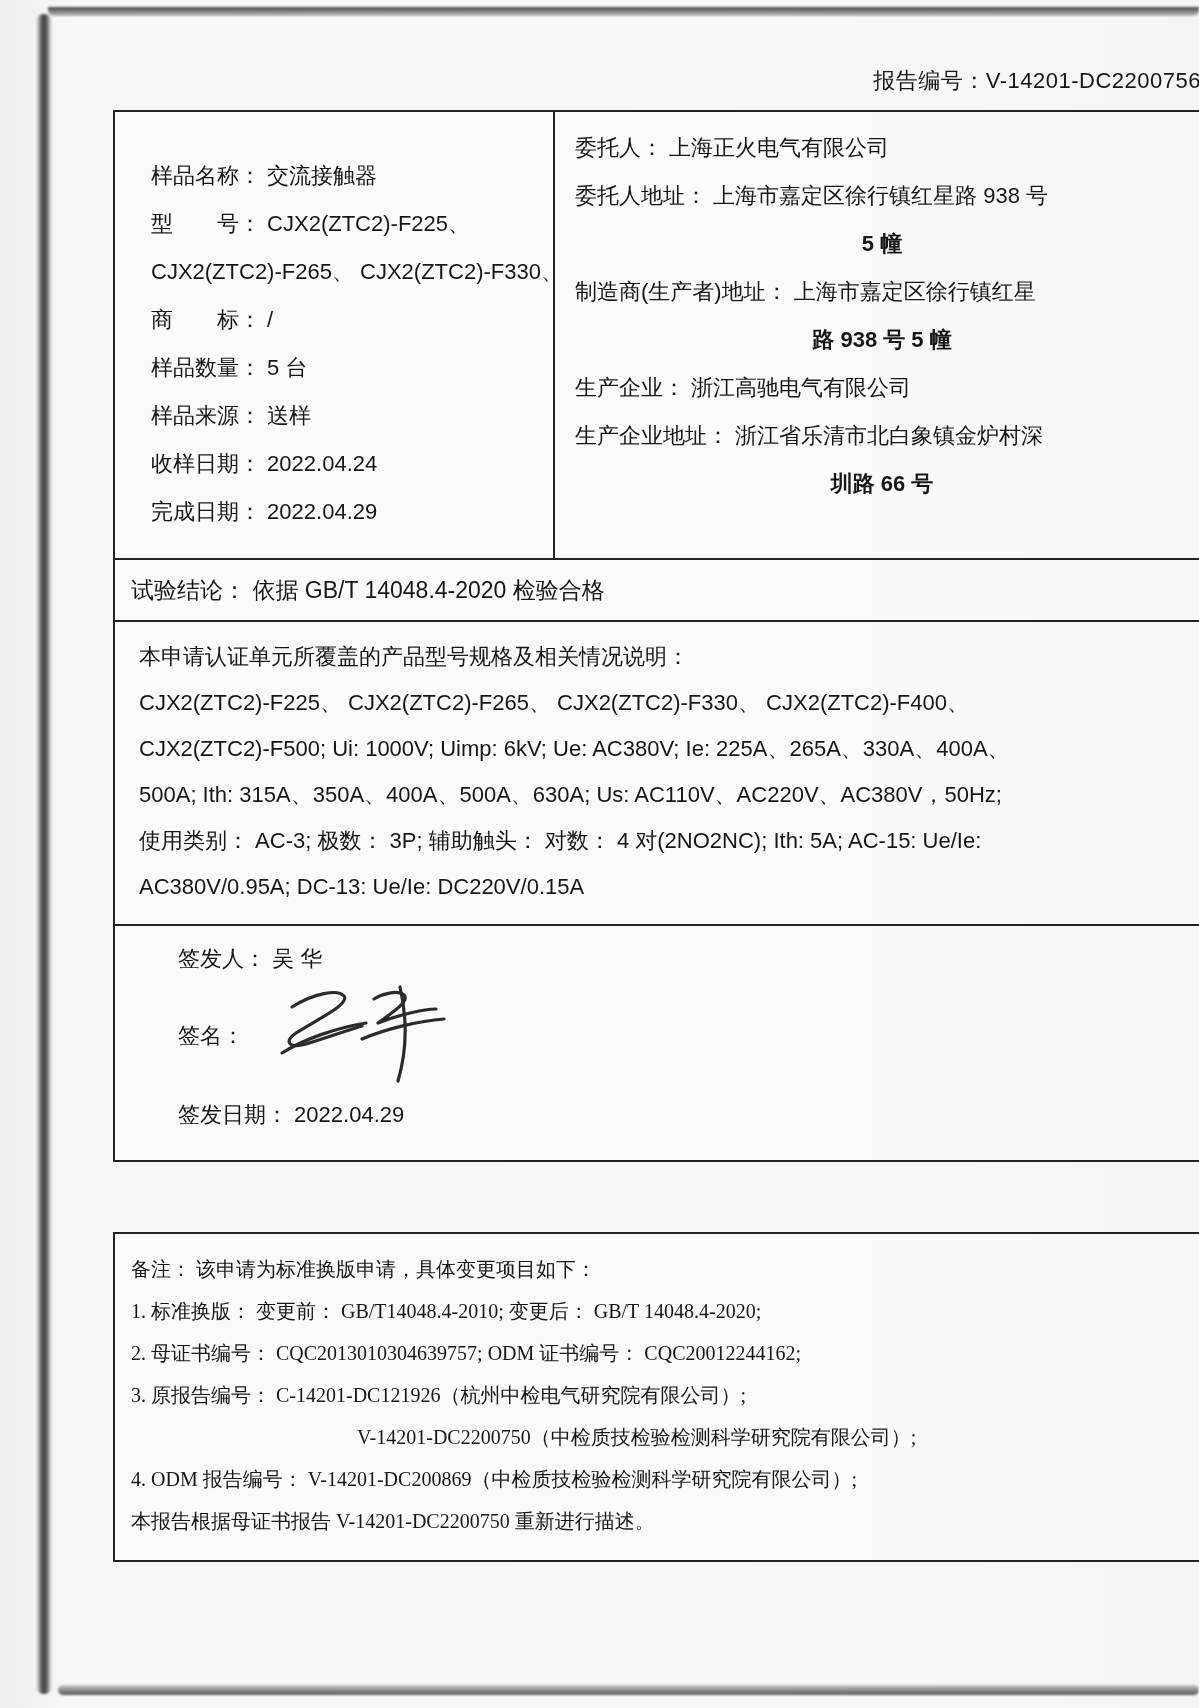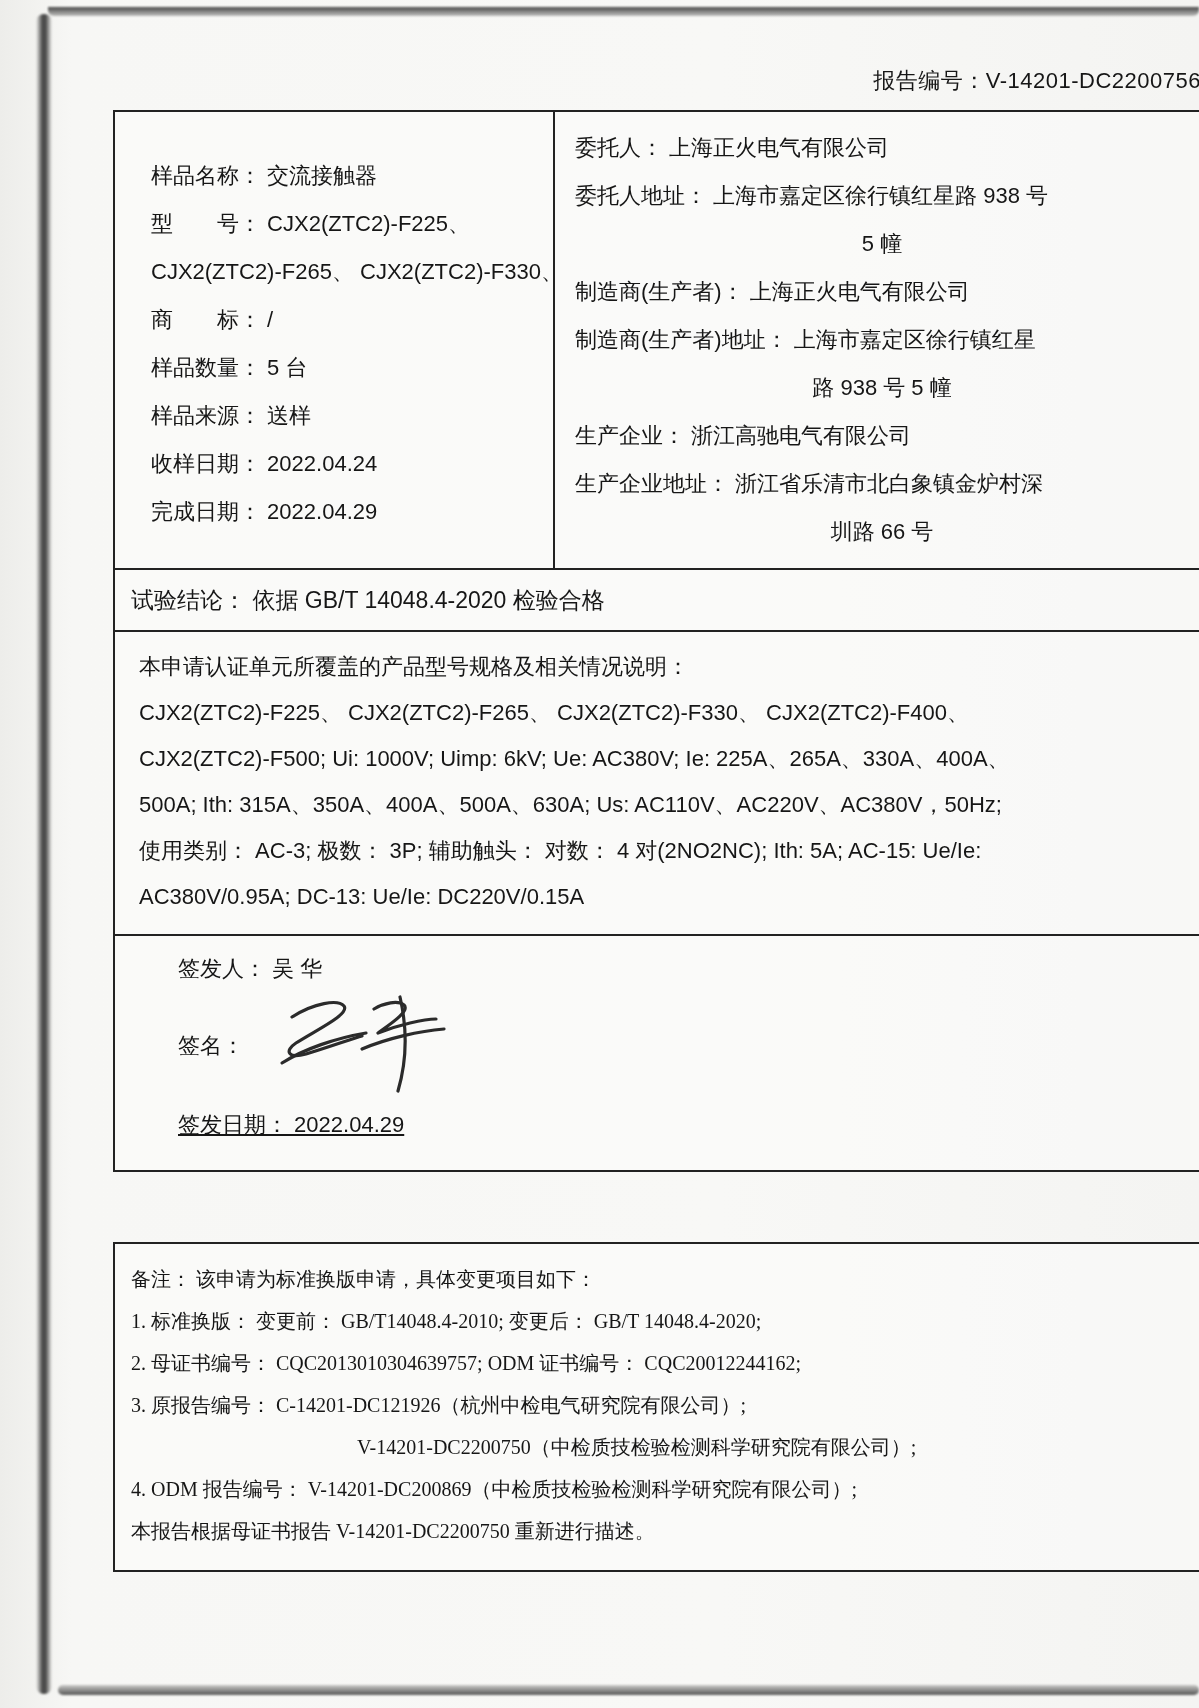--- a/index.html
+++ b/index.html
@@ -46,36 +46,36 @@
   .info-left {
     width:440px; border-right:2px solid #222;
     padding:40px 14px 22px 16px;
     font-size:22px;
   }
   .info-left .ln { line-height:48px; white-space:nowrap;margin-left:20px; }
   .info-right {
     flex:1; padding:12px 12px 12px 20px; font-size:22px;
   }
   .info-right .ln1 { line-height:48px; }
-  .info-right .ln2 { line-height:48px; text-align:center; }
+  .info-right .ln2 { line-height:48px; text-align:center;font-weight:bold; }
   .conclusion {
     border-bottom:2px solid #222;
     padding:15px 16px; font-size:23px; line-height:30px;
   }
   .coverage {
     border-bottom:2px solid #222;
     padding:12px 24px 14px; font-size:22px;
   }
   .coverage .ln { line-height:46px; white-space:nowrap; }
   .signature { padding:10px 16px 22px; font-size:22px;margin-left:47px; }
   .signature .issuer { line-height:46px; }
   .sign-row { display:flex; align-items:center; height:108px; }
   .sign-row .lbl { line-height:46px; }
   .sign-scribble { margin-left:26px; margin-top:-14px; }
-  .signature .date { line-height:46px; margin-top:2px;text-decoration:underline; }
+  .signature .date { line-height:46px; margin-top:2px; }
   .remarks {
     margin-top:70px;
     border:2px solid #222;
     padding:14px 16px 18px;
     font-size:20px;
     background:rgba(255,255,255,.35);
     font-family:Liberation Serif, serif;
   }
   .remarks .ln { line-height:42px; white-space:nowrap; }
   .remarks .indent { padding-left:226px; }
@@ -102,21 +102,20 @@
         <div class="ln">商　　标： /</div>
         <div class="ln">样品数量： 5 台</div>
         <div class="ln">样品来源： 送样</div>
         <div class="ln">收样日期： 2022.04.24</div>
         <div class="ln">完成日期： 2022.04.29</div>
       </div>
       <div class="info-right">
         <div class="ln1">委托人： 上海正火电气有限公司</div>
         <div class="ln1">委托人地址： 上海市嘉定区徐行镇红星路 938 号</div>
         <div class="ln2">5 幢</div>
-        <div class="ln1">制造商(生产者)： 上海正火电气有限公司</div>
         <div class="ln1">制造商(生产者)地址： 上海市嘉定区徐行镇红星</div>
         <div class="ln2">路 938 号 5 幢</div>
         <div class="ln1">生产企业： 浙江高驰电气有限公司</div>
         <div class="ln1">生产企业地址： 浙江省乐清市北白象镇金炉村深</div>
         <div class="ln2">圳路 66 号</div>
       </div>
     </div>
 
     <div class="conclusion">试验结论： 依据 GB/T 14048.4-2020 检验合格</div>
 

